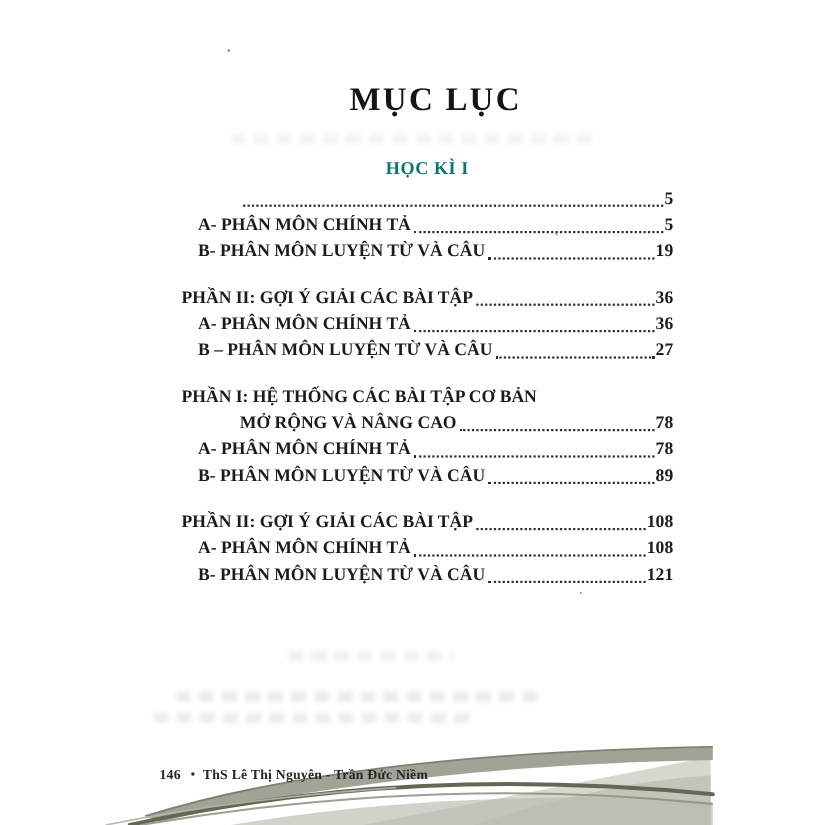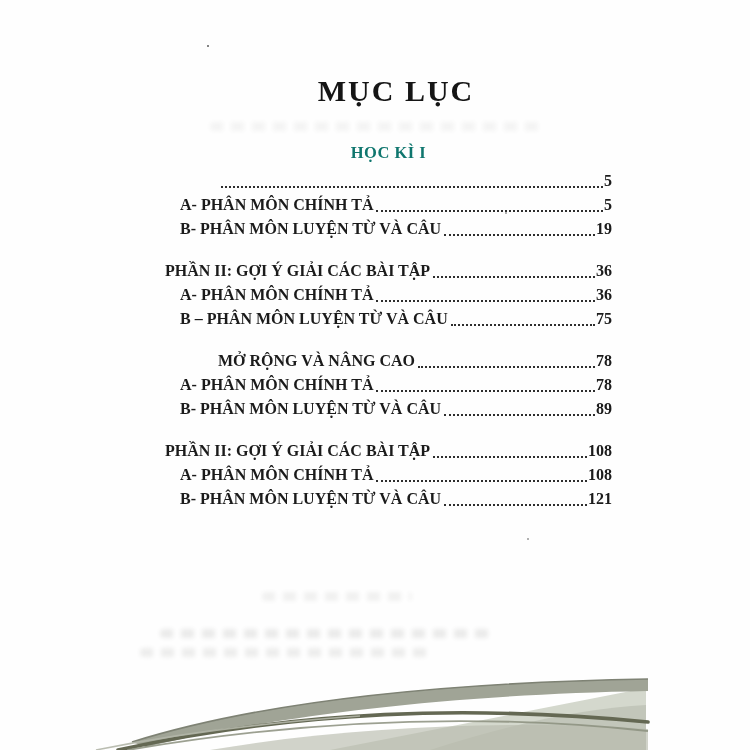--- a/index.html
+++ b/index.html
@@ -98,24 +98,28 @@
     <span class="page-num">36</span>
   </div>
         <div class="row sub">
     <span class="label">A- PHÂN MÔN CHÍNH TẢ</span>
     <span class="leader"></span>
     <span class="page-num">36</span>
   </div>
         <div class="row sub">
     <span class="label">B – PHÂN MÔN LUYỆN TỪ VÀ CÂU</span>
     <span class="leader"></span>
-    <span class="page-num">75</span>
+    <span class="page-num">27</span>
   </div>
       </div>
       <div class="toc-group">
+        <div class="row part nopage">
+    <span class="label">PHẦN I: HỆ THỐNG CÁC BÀI TẬP CƠ BẢN</span>
+
+  </div>
         <div class="row cont">
     <span class="label">MỞ RỘNG VÀ NÂNG CAO</span>
     <span class="leader"></span>
     <span class="page-num">78</span>
   </div>
         <div class="row sub">
     <span class="label">A- PHÂN MÔN CHÍNH TẢ</span>
     <span class="leader"></span>
     <span class="page-num">78</span>
   </div>
@@ -137,20 +141,23 @@
     <span class="page-num">108</span>
   </div>
         <div class="row sub">
     <span class="label">B- PHÂN MÔN LUYỆN TỪ VÀ CÂU</span>
     <span class="leader"></span>
     <span class="page-num">121</span>
   </div>
       </div>
     </div>
 
+  <div class="footer">
+    <span class="pg">146</span><span class="bullet">•</span><span>ThS Lê Thị Nguyên - Trần Đức Niềm</span>
+  </div>
 
   <svg class="swoosh" viewBox="0 0 750 100" preserveAspectRatio="none">
     <path d="M 330,100 L 646,38 L 646,100 Z" fill="#d4d8cd"></path>
     <path d="M 430,100 C 515,72 590,58 646,55 L 646,100 Z" fill="#c2c6ba"></path>
     <path d="M 132,92 C 250,55 420,33 648,29 L 648,41 C 430,45 262,69 146,97 Z" fill="#a0a496"></path>
     <path fill="none" stroke-width="1.6" d="M 132,92 C 250,55 420,33 648,29" stroke="#7e8274"></path>
     <path opacity="0.65" d="M 210,100 C 350,76 520,70 648,79 L 648,100 Z" fill="#b8bcae"></path>
     <path fill="none" stroke-width="3.6" stroke-linecap="round" d="M 118,100 C 300,60 470,55 648,72" stroke="#646853"></path>
     <path fill="none" stroke-width="1.8" opacity="0.85" d="M 128,100 C 310,69 480,63 648,81" stroke="#8b8f7e"></path>
     <path fill="none" stroke-width="1.6" opacity="0.9" d="M 96,100 C 170,85 260,73 360,66" stroke="#b2b6a9"></path>

